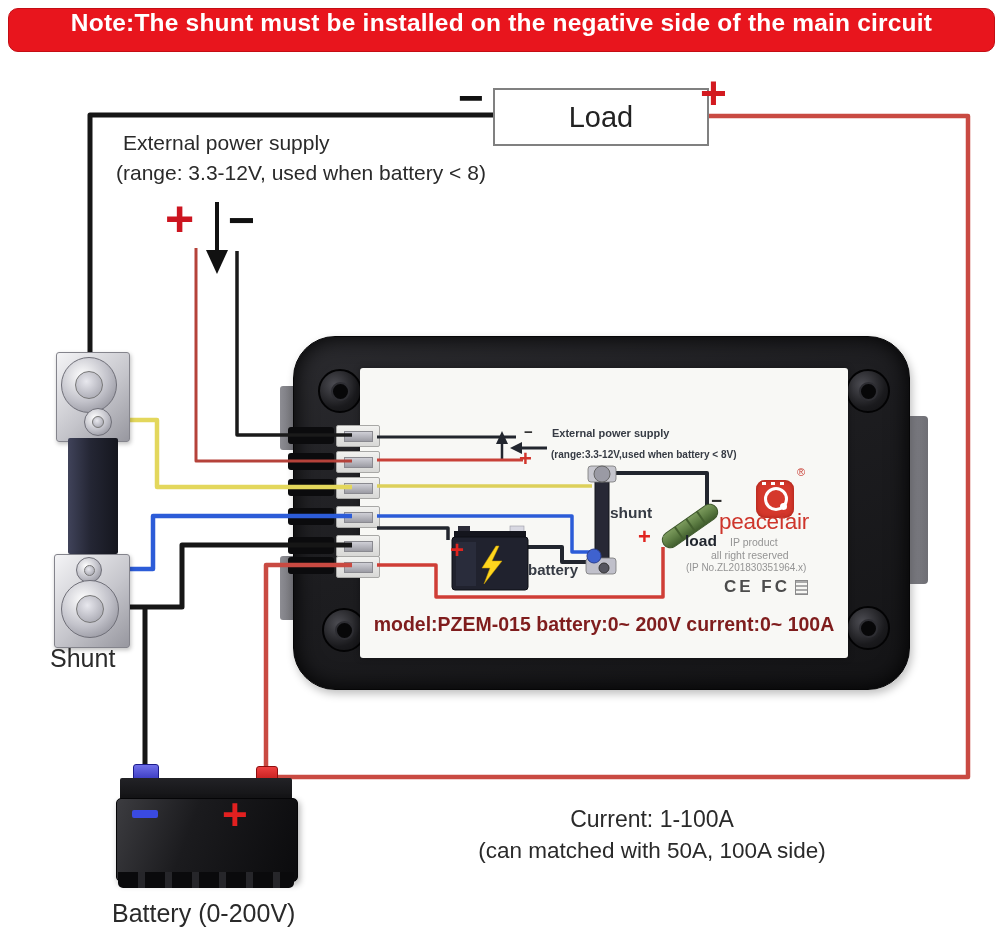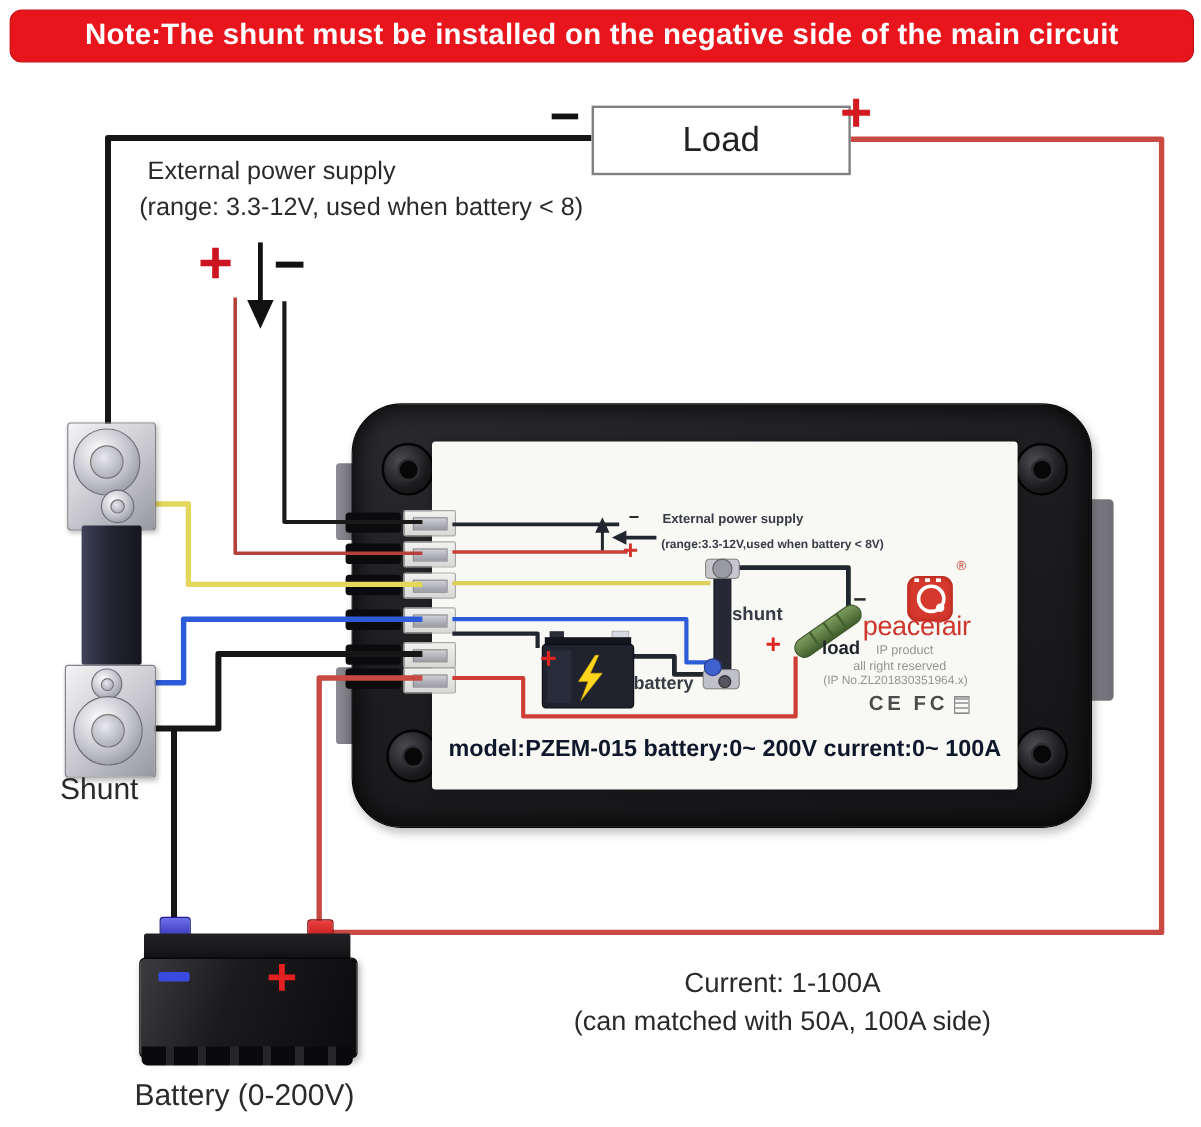--- a/index.html
+++ b/index.html
@@ -6,21 +6,21 @@
   #canvas{
     position:relative;width:1001px;height:939px;background:#ffffff;
     font-family:"Liberation Sans", sans-serif;overflow:hidden;
   }
   .abs{position:absolute;}
   .txt{color:#2a2a2a;white-space:nowrap;}
   
   .banner{
     left:8px;top:8px;width:985px;height:42px;border-radius:10px;
     background:#e8151d;border:1px solid #c40e14;
-    display:flex;align-items:center;justify-content:center;
+    display:flex;justify-content:center;
     color:#ffffff;font-size:24.5px;font-weight:700;letter-spacing:.2px;white-space:nowrap;
   }
   
   .loadbox{
     left:493px;top:88px;width:212px;height:54px;background:#ffffff;
     border:2px solid #808080;display:flex;align-items:center;justify-content:center;
     font-size:29px;color:#222;
   }
   .sign{font-weight:700;line-height:1;}
   
@@ -39,21 +39,21 @@
   .bump{background:#0b0b0d;border-radius:3px;}
   .tblock{
     background:linear-gradient(180deg,#f2f2f0,#d8d8d6);border:1px solid #a8a8a6;border-radius:2px;
   }
   .tslot{position:absolute;left:7px;top:5px;width:27px;height:9px;background:linear-gradient(180deg,#cfcfd6,#9c9ca4);border:1px solid #8a8a90;}
   .label-sticker{
     left:360px;top:368px;width:488px;height:290px;background:#f8f8f5;border-radius:3px;
     box-shadow:0 0 6px rgba(0,0,0,.35);
   }
   .meter-title{left:395px;top:386px;width:420px;text-align:center;font-size:19.5px;font-weight:700;color:#20242b;letter-spacing:.2px;}
-  .model-line{left:370px;top:613px;width:468px;text-align:center;font-size:19.5px;font-weight:700;color:#0f172a;}
+  .model-line{left:370px;top:613px;width:468px;text-align:center;font-size:19.5px;font-weight:700;color:#7f1d1d;}
   .mini{color:#363b44;font-weight:700;}
   
   .logo-square{left:756px;top:480px;width:38px;height:38px;border-radius:9px;background:#d5382c;box-shadow:inset 0 0 4px #9e1f16;}
   .logo-ring{position:absolute;left:8px;top:7px;width:18px;height:18px;border:3.5px solid #ffffff;border-radius:50%;}
   .logo-dot{position:absolute;left:24px;top:23px;width:7px;height:7px;background:#ffffff;border-radius:50%;}
   .logo-marks{position:absolute;left:6px;top:2px;width:26px;height:3px;background:repeating-linear-gradient(90deg,#ffffff 0 4px,transparent 4px 9px);}
   .brand-name{left:719px;top:509px;font-size:22.5px;color:#ce352b;letter-spacing:-.3px;}
   .brand-reg{left:797px;top:466px;font-size:11px;color:#c7382e;}
   .brand-gray{color:#949494;}
   .certs{left:724px;top:577px;font-size:17px;font-weight:700;color:#4c4c4c;letter-spacing:3px;}

